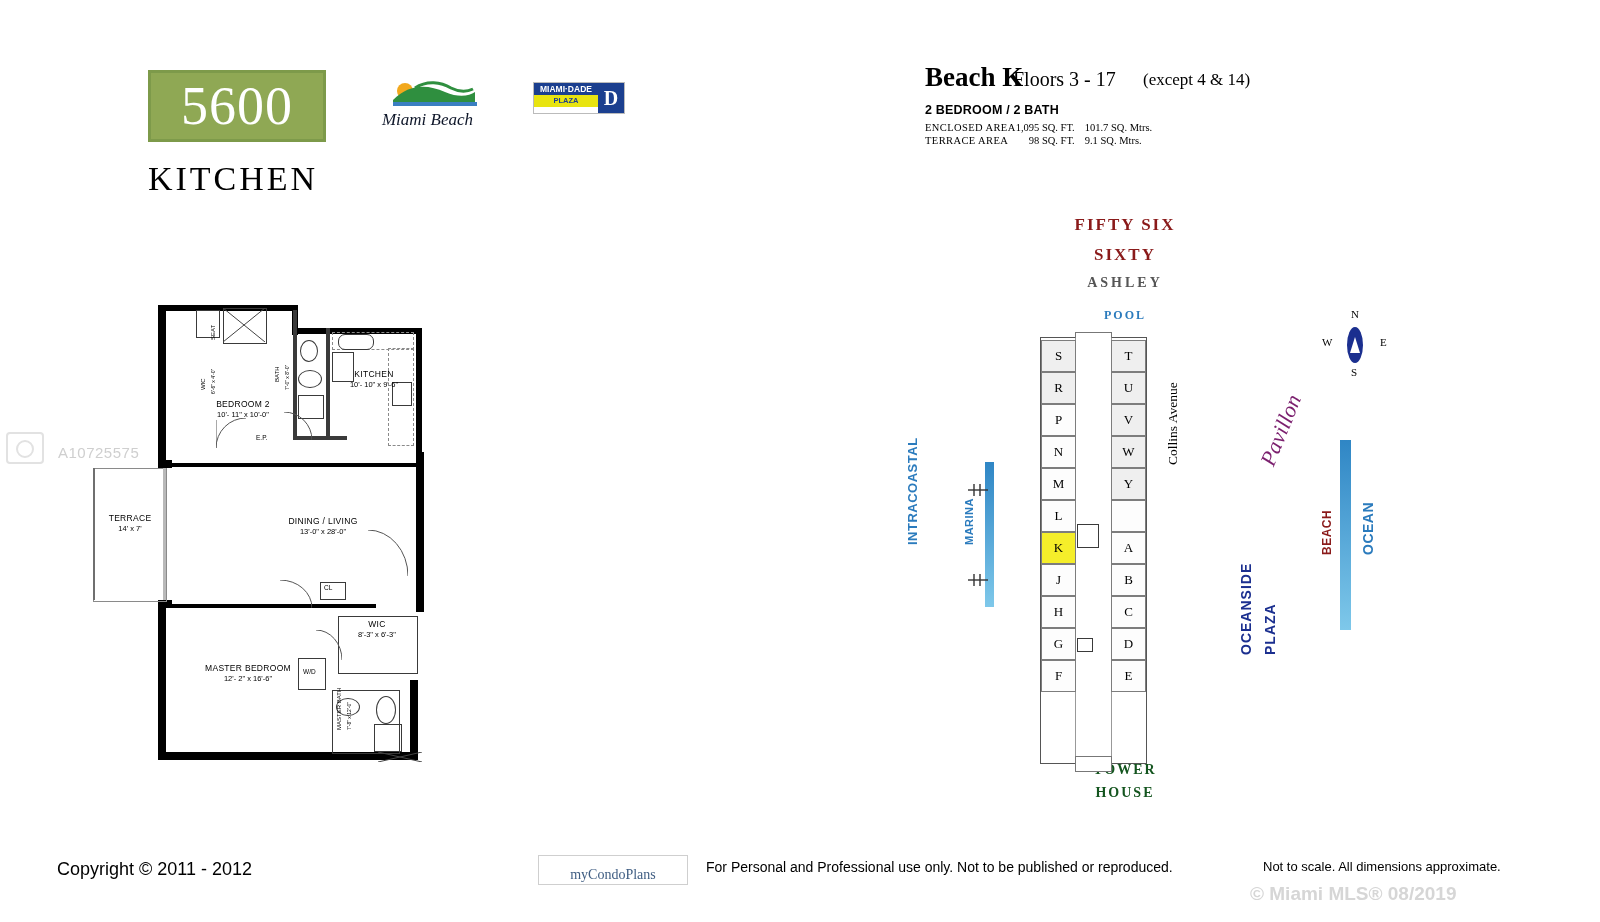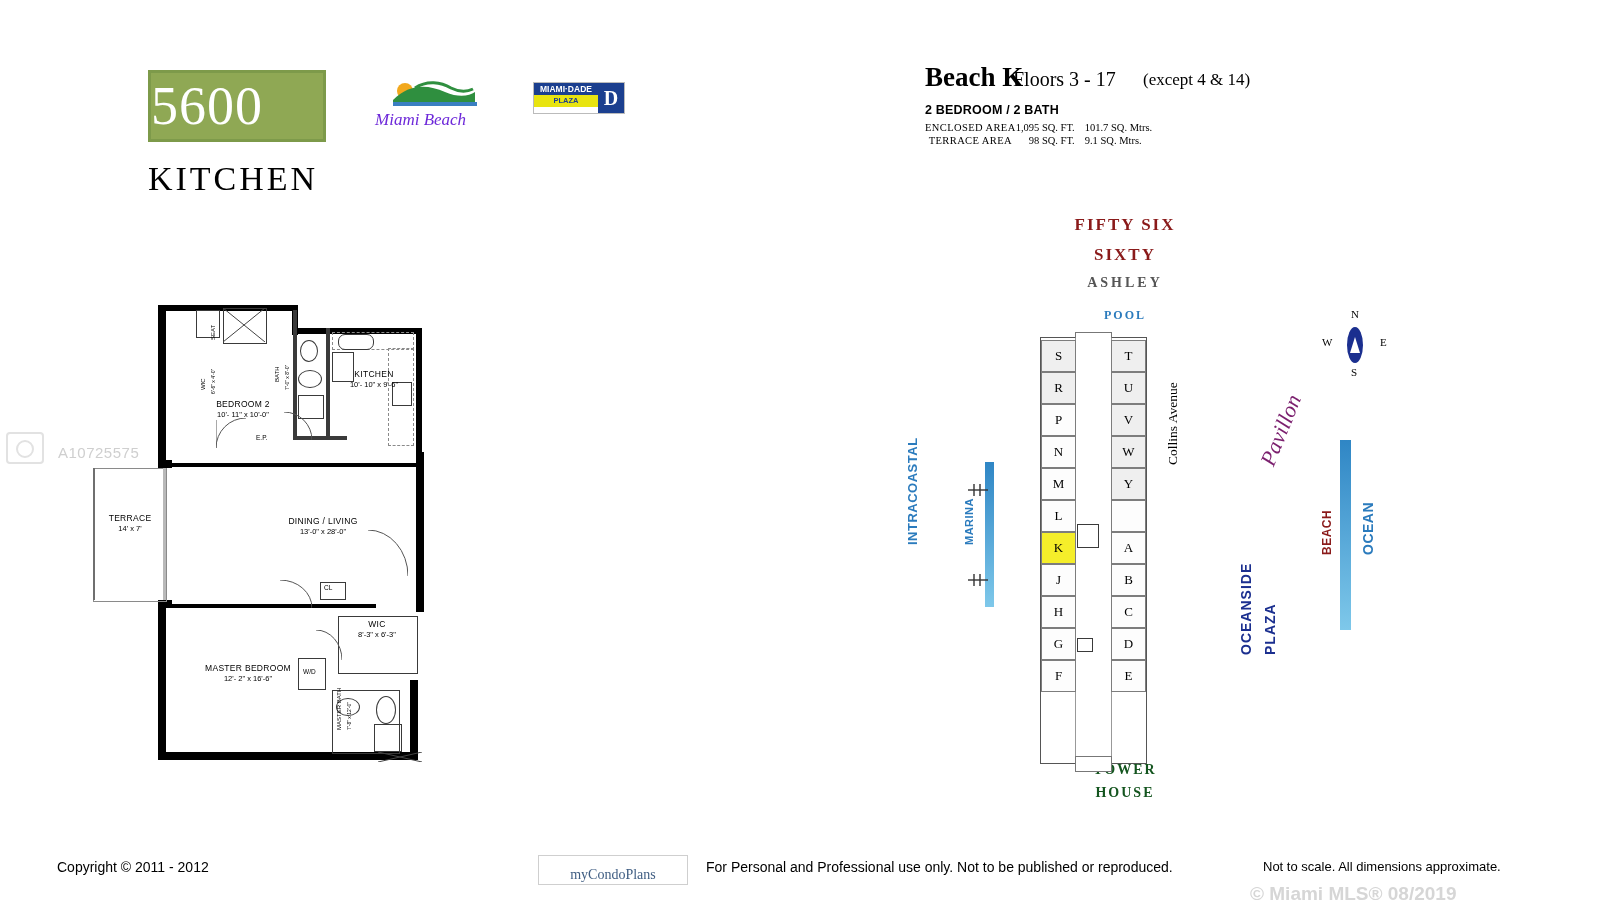--- a/index.html
+++ b/index.html
@@ -6,54 +6,54 @@
   body{
     width:1600px;height:922px;background:#ffffff;position:relative;
     font-family:"Liberation Sans", sans-serif;color:#000;overflow:hidden;
   }
   .abs{position:absolute;}
 
   
   #logo-box{
     left:148px;top:70px;width:172px;height:66px;
     border:3px solid #7d9a4a;background:#8fa854;
-    display:flex;align-items:center;
+    display:flex;align-items:center;justify-content:center;
   }
   #logo-number{
     font-family:"Liberation Serif", serif;font-size:54px;color:#ffffff;
     letter-spacing:1px;line-height:1;
   }
   #logo-collins{
     left:133px;top:160px;width:200px;text-align:center;
     font-family:"Liberation Serif", serif;font-size:34px;letter-spacing:3px;
   }
 
   
   #mb-logo{left:375px;top:78px;width:105px;height:56px;}
   #mb-script{
-    position:absolute;left:0;top:32px;width:105px;text-align:left;
-    font-family:"Liberation Serif", serif;font-style:italic;font-size:17px;color:#6d28d9;
+    position:absolute;left:0;top:32px;width:105px;text-align:center;
+    font-family:"Liberation Serif", serif;font-style:italic;font-size:17px;color:#0f172a;
   }
   
   #md-logo{left:533px;top:82px;width:90px;height:30px;border:1px solid #bbb;background:#fff;
            display:flex;align-items:stretch;}
   #md-text{flex:1;display:flex;flex-direction:column;}
   #md-top{background:#1b3f8f;color:#fff;font-size:8.5px;font-weight:bold;text-align:center;line-height:12px;}
   #md-bot{background:#e8e410;color:#1b3f8f;font-size:7.5px;font-weight:bold;text-align:center;line-height:12px;}
   #md-d{width:26px;background:#1b3f8f;color:#fff;font-size:20px;font-weight:bold;
         display:flex;align-items:center;justify-content:center;font-family:"Liberation Serif",serif;}
 
   
   #unit-title{left:925px;top:62px;font-family:"Liberation Serif", serif;font-size:27px;font-weight:bold;}
   #unit-floors{left:1013px;top:68px;font-family:"Liberation Serif", serif;font-size:20px;}
   #unit-except{left:1143px;top:70px;font-family:"Liberation Serif", serif;font-size:17px;}
   #unit-beds{left:925px;top:103px;font-size:12.5px;font-weight:bold;letter-spacing:.2px;}
   #area-table{left:925px;top:122px;}
   #area-table td{font-family:"Liberation Serif", serif;font-size:10.5px;padding:0 0 2px 0;}
-  .lbl{letter-spacing:.4px;text-align:center;}
+  .lbl{letter-spacing:.4px;}
   .num{text-align:right;padding-right:10px !important;}
 
   
   #plan{left:88px;top:300px;width:480px;height:470px;}
   .wall{position:absolute;background:#000;}
   .thin{position:absolute;background:#6f6f6f;}
   .room-label{position:absolute;text-align:center;font-size:8.5px;line-height:1.45;}
   .room-label .nm{font-size:8.5px;letter-spacing:.3px;}
   .room-label .dim{font-size:7.5px;}
   .vtext{position:absolute;transform:rotate(-90deg);transform-origin:0 0;font-size:6px;white-space:nowrap;}
@@ -104,21 +104,21 @@
   
   #compass{position:absolute;left:300px;top:95px;width:70px;height:70px;}
   #compass .dir{position:absolute;font-size:11px;font-family:"Liberation Serif",serif;}
   #compass-needle{position:absolute;left:27px;top:17px;width:16px;height:36px;border-radius:50%;
      background:#1b2f8f;}
   #compass-needle:after{content:"";position:absolute;left:3px;top:10px;width:10px;height:16px;
      background:#fff;clip-path:polygon(50% 0,100% 100%,0 100%);}
 
   
   #footer{position:absolute;left:0;top:855px;width:1600px;height:40px;}
-  #copyright{position:absolute;left:57px;top:4px;font-size:14px;}
+  #copyright{position:absolute;left:57px;top:4px;font-size:18px;}
   #renaissance{position:absolute;left:290px;top:0px;width:150px;text-align:center;color:#8e8e8e;}
   #ren-name{font-family:"Liberation Serif", serif;font-size:17px;letter-spacing:1px;}
   #ren-sub{font-size:7px;letter-spacing:3px;margin-top:1px;}
   #mycondo{position:absolute;left:538px;top:0px;width:148px;height:28px;border:1px solid #cfcfcf;
            background:#fff;display:flex;align-items:flex-end;justify-content:center;}
   #mycondo-text{font-size:14px;color:#3f5d82;font-family:"Liberation Serif",serif;padding-bottom:1px;}
   #mycondo-bars{position:absolute;left:575px;top:2px;}
   #personal-use{position:absolute;left:706px;top:4px;font-size:14px;}
   #notscale{position:absolute;left:1263px;top:4px;font-size:13px;}
   #mls{position:absolute;left:1250px;top:28px;font-size:19px;font-weight:bold;color:#d6d6d6;}

